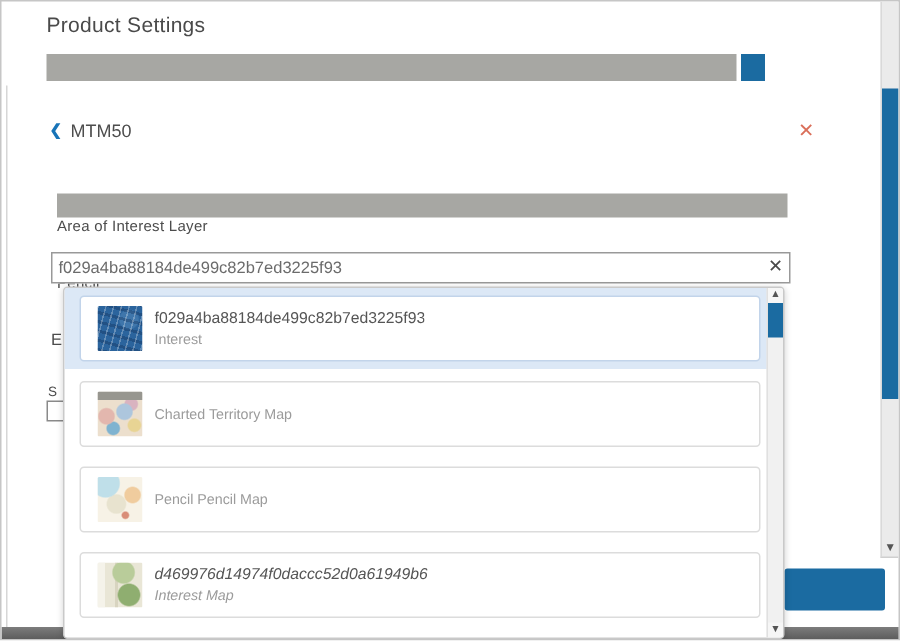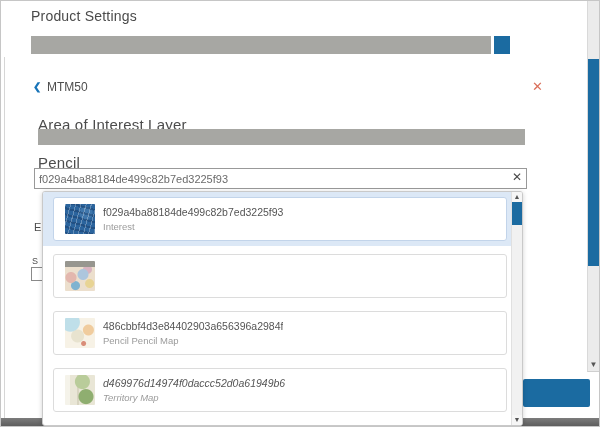--- a/index.html
+++ b/index.html
@@ -17,21 +17,21 @@
   .placeholder-bar { position: absolute; background: #a7a7a3; }
   .bar-top    { left: 30px; top: 35px; width: 460px; height: 18px; }
   .blue-square{ position: absolute; left: 493px; top: 35px; width: 16px; height: 18px; background: #1b6ba1; }
 
   
   .modal-edge { position: absolute; left: 3px; top: 56px; width: 1px; height: 361px; background: #d6d6d6; }
   .back-btn   { position: absolute; left: 32px; top: 80px; color: #1874b8; font-size: 10px; font-weight: bold; cursor: pointer; }
   .panel-title{ position: absolute; left: 46px; top: 79px; font-size: 12px; color: #4d4d4d; }
   .close-x    { position: absolute; left: 531px; top: 78px; color: #da6f5a; font-size: 13px; cursor: pointer; }
 
-  .field-label{ position: absolute; font-size: 15px; color: #4c4c4c; letter-spacing: .2px; }
+  .field-label{ position: absolute; font-size: 10px; color: #4c4c4c; letter-spacing: .2px; margin-top: 30px; }
   .aoi-label  { left: 37px; top: 115px; }
   .bar-aoi    { left: 37px; top: 128px; width: 487px; height: 16px; }
   .bm-label   { left: 37px; top: 153px; }
 
   .bm-input {
     position: absolute; left: 33px; top: 167px; width: 493px; height: 21px;
     border: 1px solid #999; background: #fff; border-radius: 0;
     font-family: "Liberation Sans", sans-serif; font-size: 11px; color: #6b6b6b;
     padding: 0 20px 0 4px; outline: none;
   }
@@ -150,36 +150,36 @@
       <div class="thumb blueprint"></div>
       <div class="dd-text">
         <span class="dd-id">f029a4ba88184de499c82b7ed3225f93</span>
         <span class="dd-name">Interest</span>
       </div>
     </div>
 
     <div class="dd-card c2">
       <div class="thumb charted"></div>
       <div class="dd-text">
+        <span class="dd-name">Charted Territory Map</span>
       </div>
     </div>
 
     <div class="dd-card c3">
       <div class="thumb pencil"></div>
       <div class="dd-text">
-        <span class="dd-id">486cbbf4d3e84402903a656396a2984f</span>
         <span class="dd-name">Pencil Pencil Map</span>
       </div>
     </div>
 
     <div class="dd-card c4">
       <div class="thumb community"></div>
       <div class="dd-text">
         <span class="dd-id">d469976d14974f0daccc52d0a61949b6</span>
-        <span class="dd-name">Territory Map</span>
+        <span class="dd-name">Interest Map</span>
       </div>
     </div>
 
     <div class="dd-card c5"></div>
 
     <div class="dd-scroll">
       <div class="arrow dd-up">▲</div>
       <div class="dd-thumb"></div>
       <div class="arrow dd-down">▼</div>
     </div>

